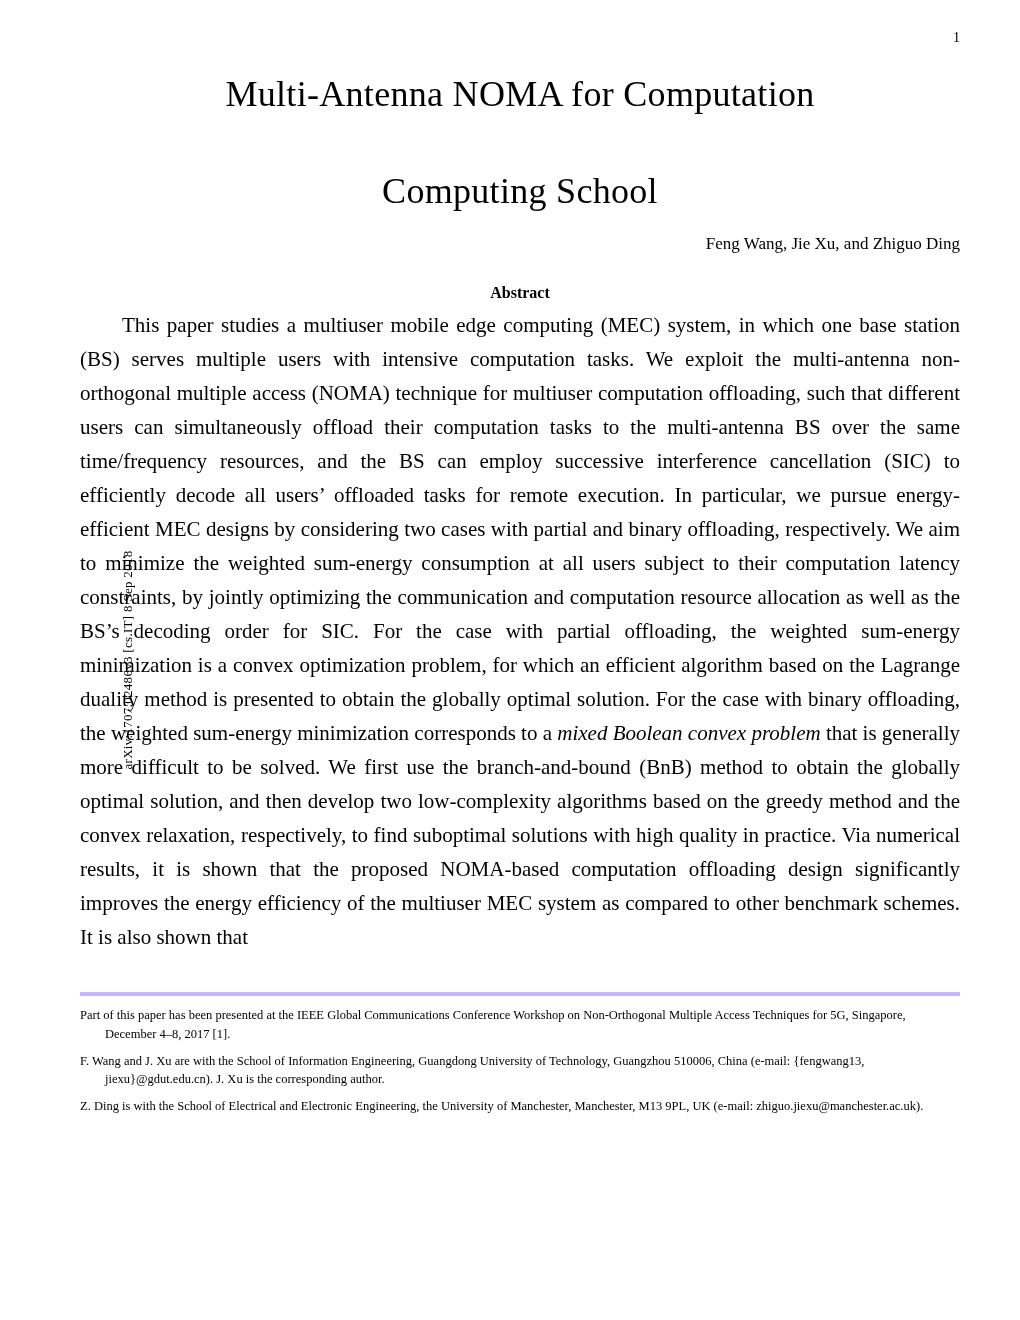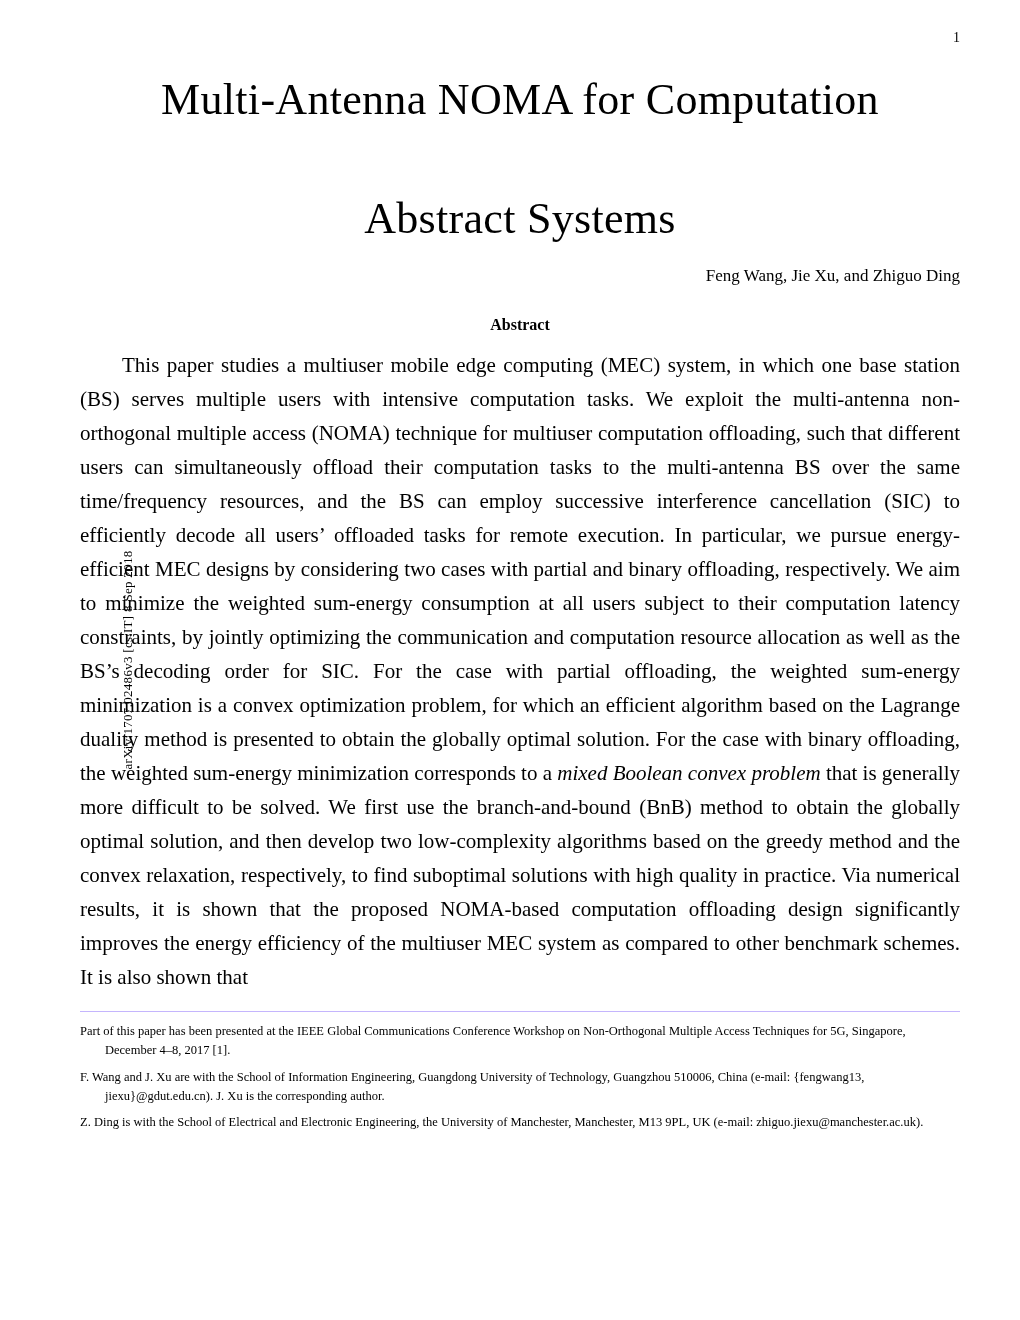--- a/index.html
+++ b/index.html
@@ -53,21 +53,21 @@
       padding-left: 20px;
     }
 
     .title-section {
       text-align: center;
       margin-bottom: 30px;
       padding-top: 10px;
     }
 
     .main-title {
-      font-size: 44px;
+      font-size: 36px;
       font-weight: normal;
       line-height: 1.35;
       color: #000;
       font-family: "Times New Roman", Times, serif;
       letter-spacing: 0.3px;
     }
 
     .authors {
       text-align: right;
       font-size: 17px;
@@ -78,40 +78,40 @@
     }
 
     .abstract-section {
       margin-top: 20px;
     }
 
     .abstract-title {
       text-align: center;
       font-size: 16px;
       font-weight: bold;
-      margin-bottom: 14px;
+      margin-bottom: 6px;
       font-family: "Times New Roman", Times, serif;
     }
 
     .abstract-text {
       font-size: 21px;
       line-height: 1.62;
       text-align: justify;
       color: #000;
       font-family: "Times New Roman", Times, serif;
       text-indent: 2em;
     }
 
     .abstract-text em {
       font-style: italic;
     }
 
     .footnotes-section {
-      margin-top: 17px;
-      border-top: 1px solid #c4b5fd;
+      margin-top: 38px;
+      border-top: 4px solid #c4b5fd;
       padding-top: 10px;
     }
 
     .footnote {
       font-size: 12.5px;
       line-height: 1.5;
       color: #000;
       margin-bottom: 8px;
       font-family: "Times New Roman", Times, serif;
       text-align: left;
@@ -130,21 +130,21 @@
   <div class="page-number">1</div>
 
   <div class="sidebar-text">arXiv:1707.02486v3  [cs.IT]  8 Sep 2018</div>
 
   <div class="main-content">
 
     <div class="title-section">
       <h1 class="main-title">
         <span>Multi-Antenna NOMA for Computation</span><br>
         <br>
-        <span>Abstract Systems</span>
+        <span>Computing School</span>
       </h1>
 
       <div class="authors">Feng Wang, Jie Xu, and Zhiguo Ding</div>
     </div>
 
     <div class="abstract-section">
       <div class="abstract-title">Abstract</div>
       <p class="abstract-text">
         This paper studies a multiuser mobile edge computing (MEC) system, in which one base station (BS) serves multiple users with intensive computation tasks. We exploit the multi-antenna non-orthogonal multiple access (NOMA) technique for multiuser computation offloading, such that different users can simultaneously offload their computation tasks to the multi-antenna BS over the same time/frequency resources, and the BS can employ successive interference cancellation (SIC) to efficiently decode all users’ offloaded tasks for remote execution. In particular, we pursue energy-efficient MEC designs by considering two cases with partial and binary offloading, respectively. We aim to minimize the weighted sum-energy consumption at all users subject to their computation latency constraints, by jointly optimizing the communication and computation resource allocation as well as the BS’s decoding order for SIC. For the case with partial offloading, the weighted sum-energy minimization is a convex optimization problem, for which an efficient algorithm based on the Lagrange duality method is presented to obtain the globally optimal solution. For the case with binary offloading, the weighted sum-energy minimization corresponds to a <em>mixed Boolean convex problem</em> that is generally more difficult to be solved. We first use the branch-and-bound (BnB) method to obtain the globally optimal solution, and then develop two low-complexity algorithms based on the greedy method and the convex relaxation, respectively, to find suboptimal solutions with high quality in practice. Via numerical results, it is shown that the proposed NOMA-based computation offloading design significantly improves the energy efficiency of the multiuser MEC system as compared to other benchmark schemes. It is also shown that
       </p>

